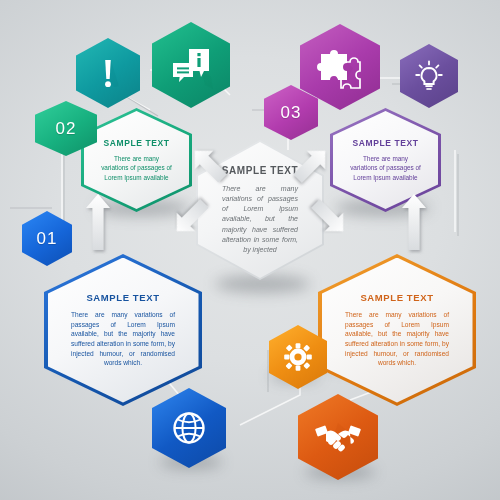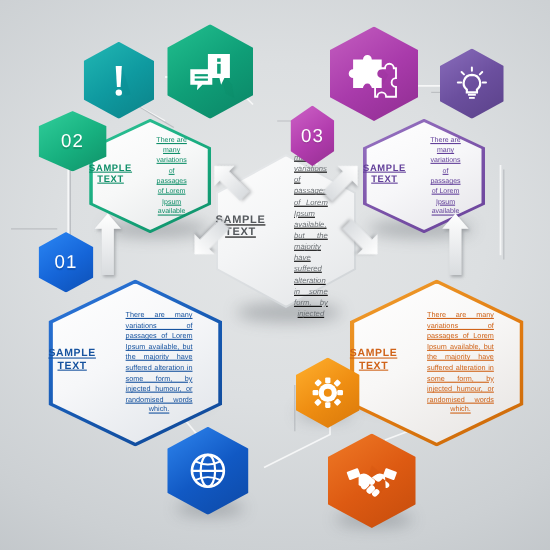--- a/index.html
+++ b/index.html
@@ -17,22 +17,22 @@
   .node{position:absolute;}
   
   .hex{
     clip-path:polygon(50% 0%,100% 25%,100% 75%,50% 100%,0% 75%,0% 25%);
     position:absolute;left:0;top:0;width:100%;height:100%;
   }
   
   .card{position:absolute;}
   .card .txt{
     position:absolute;left:0;right:0;top:0;bottom:0;
-    display:flex;align-items:center;justify-content:flex-start;
-    text-align:center;box-sizing:border-box;text-decoration:underline;
+    display:flex;flex-direction:column;align-items:center;justify-content:center;
+    text-align:center;box-sizing:border-box;
   }
   .card .head{
     font-weight:bold;letter-spacing:.6px;margin-bottom:6px;
   }
   .card .body{
     line-height:1.45;font-style:italic;
   }
   .small .head{font-size:8.5px;}
   .small .body{font-size:6.4px;padding:0 20px;font-style:normal;}
   .big .head{font-size:9.5px;margin-bottom:7px;}
@@ -173,31 +173,31 @@
 
     <g filter="url(#ash)" transform="translate(98,206)">
       <polygon points="0,-12 12,2 5.5,2 5.5,44 -5.5,44 -5.5,2 -12,2" fill="url(#agr)"></polygon>
     </g>
 
     <g filter="url(#ash)" transform="translate(414,206)">
       <polygon points="0,-12 12,2 5.5,2 5.5,44 -5.5,44 -5.5,2 -12,2" fill="url(#agr)"></polygon>
     </g>
   </svg>
 
-  <div class="node badge" style="left:35px;top:211px;width:50px;height:55px;">
+  <div class="node badge" style="left:22px;top:211px;width:50px;height:55px;">
     <div class="hex" style="background:linear-gradient(145deg,#2b87f5 0%,#1565d8 55%,#0d4fb4 100%);"></div>
     <div class="num">01</div>
   </div>
 
   <div class="node badge" style="left:35px;top:101px;width:62px;height:55px;">
     <div class="hex" style="background:linear-gradient(145deg,#31cf9b 0%,#17b07f 55%,#0f9168 100%);"></div>
     <div class="num">02</div>
   </div>
 
-  <div class="node badge" style="left:264px;top:96px;width:40px;height:55px;">
+  <div class="node badge" style="left:264px;top:85px;width:54px;height:55px;">
     <div class="hex" style="background:linear-gradient(145deg,#cd62c6 0%,#b23cae 55%,#952f92 100%);"></div>
     <div class="num">03</div>
   </div>
 
 
   <div class="node iconhex" style="left:76px;top:38px;width:64px;height:70px;">
     <div class="hex" style="background:linear-gradient(145deg,#22b8b4 0%,#0f9aa0 52%,#0b8288 100%);"></div>
     <div class="glyph">
       <svg width="28" height="34" viewBox="0 0 28 34">
         <path d="M11.2 4 h5.6 l-1.1 19 h-3.4 z" fill="#ffffff"></path>

